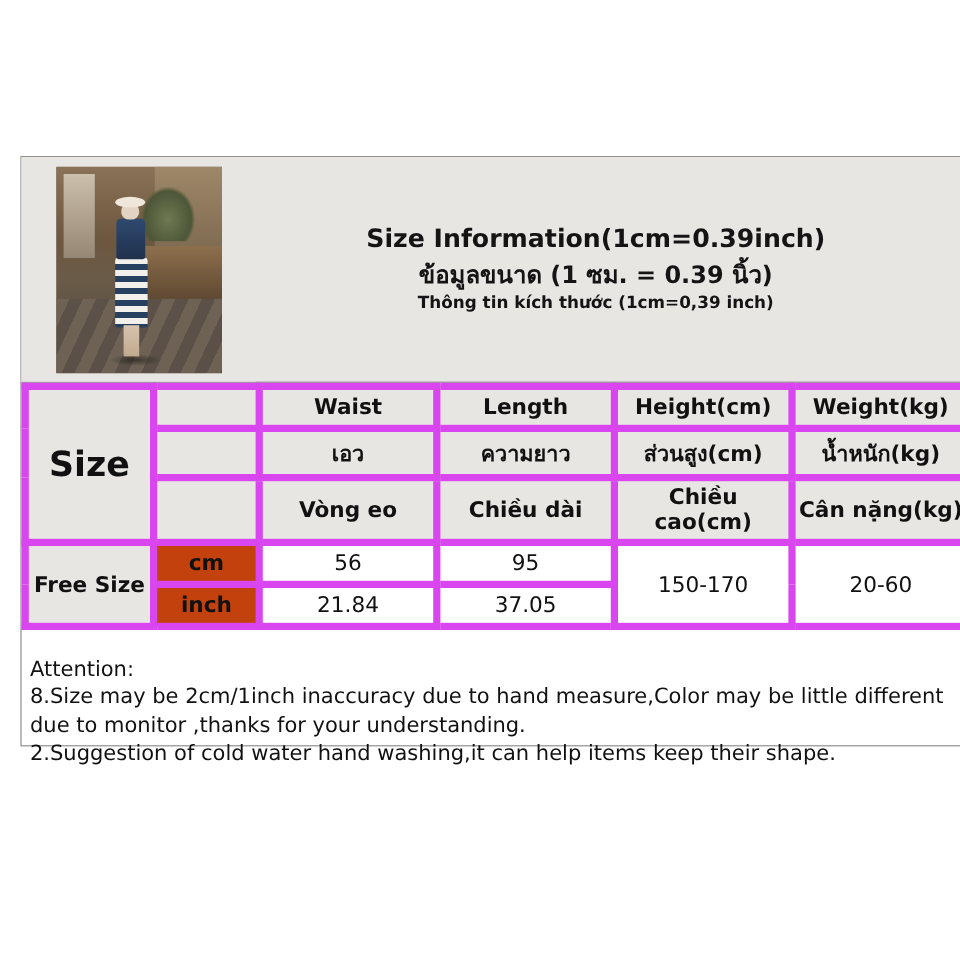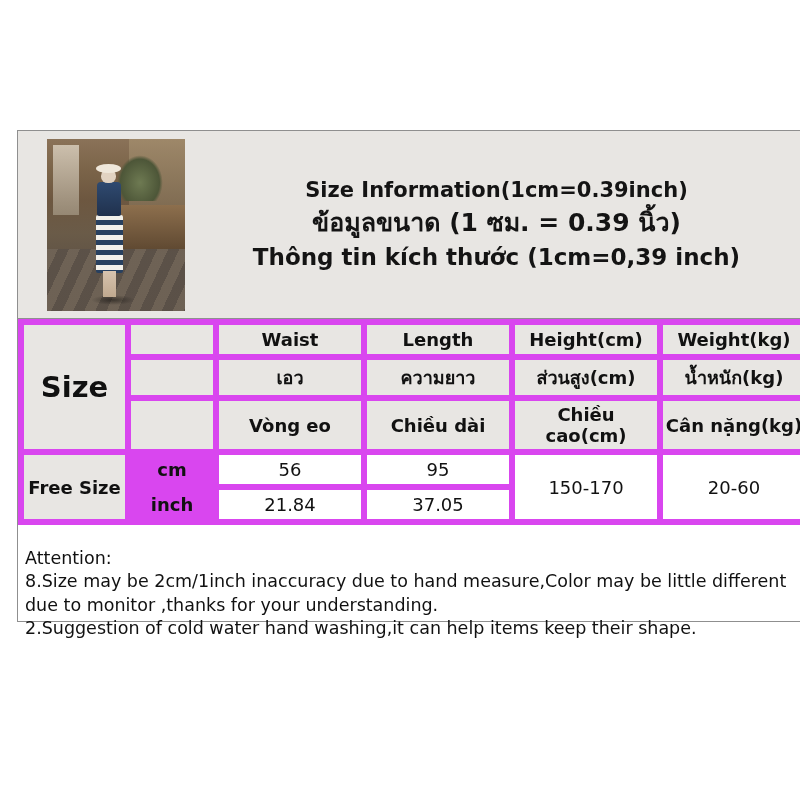--- a/index.html
+++ b/index.html
@@ -120,41 +120,41 @@
     box-sizing: border-box;
   }
   .title-line {
     font-weight: bold;
     color: #141414;
     text-align: center;
     line-height: 1.42;
     font-size: 21px;
     white-space: nowrap;
   }
-  .title-line.l2 { font-size: 25px; }
-  .title-line.l3 { font-size: 23px; }
+  .title-line.l2 { font-size: 20px; }
+  .title-line.l3 { font-size: 14px; }
 
   
   table.sizes {
     width: 100%;
     border-collapse: collapse;
     table-layout: fixed;
   }
   table.sizes td {
     border: 6px solid #d946ef;
     text-align: center;
     vertical-align: middle;
     font-size: 18px;
     color: #111;
     padding: 3px 2px;
     height: 35px;
     box-sizing: border-box;
   }
   .c-size  { width: 107px; background: #e8e6e3; }
-  .c-unit  { width: 88px;  background: #d946ef; }
+  .c-unit  { width: 88px;  background: #c2410c; }
   .c-col   { width: 148px; }
   .c-col4  { width: 148px; }
 
   .hdr { background: #e8e6e3; font-weight: bold; }
   .hdr-left { background: #e8e6e3; }
   .size-label {
     font-size: 29px;
     font-weight: bold;
     background: #e8e6e3;
     margin-top: 28px;

